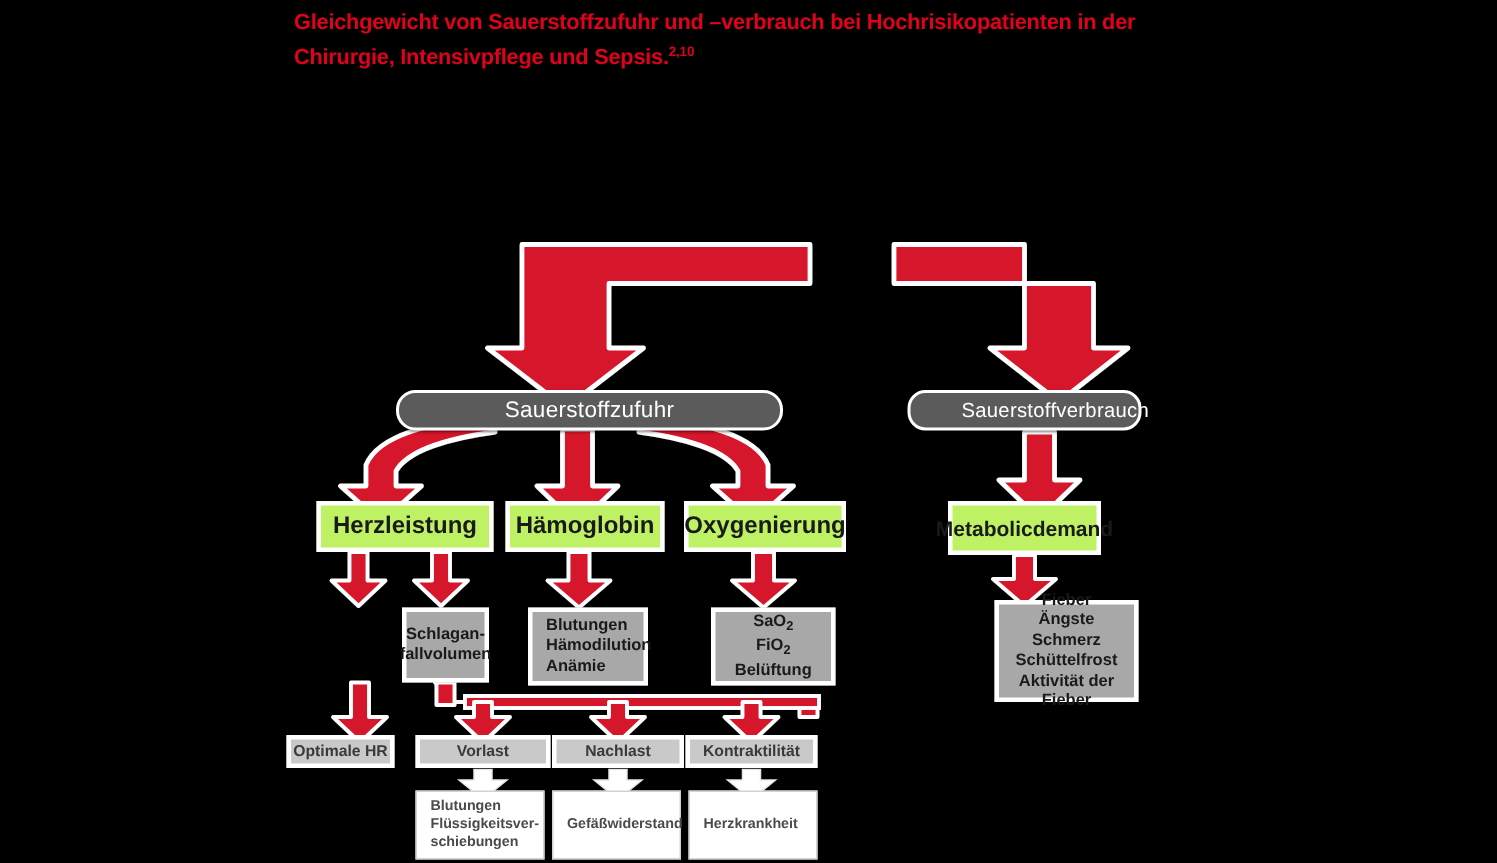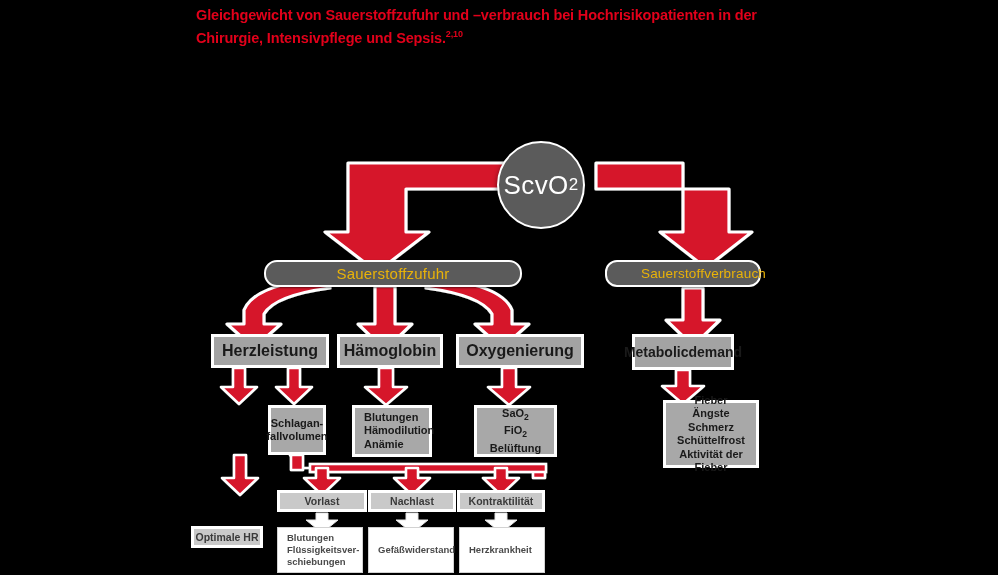--- a/index.html
+++ b/index.html
@@ -15,28 +15,28 @@
   }
   .title sup{font-size:9px;vertical-align:super;}
 
   
   .node{position:absolute;box-sizing:border-box;display:flex;
         align-items:center;justify-content:center;text-align:center;}
 
   
   .pill{
     background:#5B5B5B;border:2px solid #FFFFFF;border-radius:13px;
-    color:#eab308;font-size:15px;letter-spacing:.2px;
+    color:#ffffff;font-size:15px;letter-spacing:.2px;
     box-shadow:0 1px 2px rgba(0,0,0,.5);
   }
   .pill.small{font-size:13.5px;border-radius:12px;padding-left:41px;}
 
   
   .boxdark{
-    background:#a3a3a3;border:3px solid #FFFFFF;
+    background:#bef264;border:3px solid #FFFFFF;
     color:#1A1A1A;font-weight:bold;font-size:16px;
   }
   .boxdark.two-line{line-height:16px;font-size:14px;}
 
   
   .boxgray{
     background:#A8A8A8;border:3px solid #FFFFFF;
     color:#1A1A1A;font-size:11px;font-weight:bold;line-height:13.5px;
   }
   .boxgray.lt{justify-content:flex-start;text-align:left;padding-left:9px;}
@@ -156,42 +156,38 @@
       <path d="M 316,513 L 328,513 L 328,520 L 338,520 L 322,533 L 306,520 L 316,520 Z" fill="#FFFFFF" stroke="#E6E6E6" stroke-width="1"></path>
     </g>
     <g>
       <path d="M 406,513 L 418,513 L 418,520 L 428,520 L 412,533 L 396,520 L 406,520 Z" fill="#FFFFFF" stroke="#E6E6E6" stroke-width="1"></path>
     </g>
     <g>
       <path d="M 495,513 L 507,513 L 507,520 L 517,520 L 501,533 L 485,520 L 495,520 Z" fill="#FFFFFF" stroke="#E6E6E6" stroke-width="1"></path>
     </g>
   </svg>
 
-  <div class="circle">
-    <span>ScvO</span>
-      <sub>2</sub>
-  </div>
 
   <div class="node pill" style="left:264px;top:260px;width:258px;height:27px;z-index:25;">
     <span>Sauerstoffzufuhr</span>
   </div>
 
   <div class="node pill small" style="left:605px;top:260px;width:156px;height:27px;z-index:25;">
     <span>Sauerstoffverbrauch</span>
   </div>
 
   <div class="node boxdark" style="left:211px;top:334px;width:118px;height:34px;z-index:25;">
     <span>Herzleistung</span>
   </div>
 
   <div class="node boxdark" style="left:337px;top:334px;width:106px;height:34px;z-index:25;">
     <span>Hämoglobin</span>
   </div>
 
-  <div class="node boxdark" style="left:456px;top:334px;width:128px;height:34px;z-index:25;">
+  <div class="node boxdark" style="left:456px;top:334px;width:108px;height:34px;z-index:25;">
     <span>Oxygenierung</span>
   </div>
 
   <div class="node boxdark two-line" style="left:632px;top:334px;width:102px;height:36px;z-index:25;">
     <span>Metabolic</span>
     <span>demand</span>
   </div>
 
 
   <div class="node boxgray" style="left:268px;top:405px;width:58px;height:50px;flex-direction:column;z-index:25;">
@@ -213,21 +209,21 @@
 
   <div class="node boxgray" style="left:635px;top:400px;width:96px;height:68px;flex-direction:column;z-index:25;margin-left:28px;">
     <span>Fieber</span>
     <span>Ängste</span>
     <span>Schmerz</span>
     <span>Schüttelfrost</span>
     <span>Aktivität der</span>
     <span>Fieber</span>
   </div>
 
-  <div class="node boxlite" style="left:191px;top:490px;width:72px;height:22px;z-index:25;margin-top:36px;">
+  <div class="node boxlite" style="left:191px;top:490px;width:72px;height:22px;z-index:25;">
     <span>Optimale HR</span>
   </div>
 
   <div class="node boxlite" style="left:277px;top:490px;width:90px;height:22px;z-index:25;">
     <span>Vorlast</span>
   </div>
 
   <div class="node boxlite" style="left:368px;top:490px;width:88px;height:22px;z-index:25;">
     <span>Nachlast</span>
   </div>

